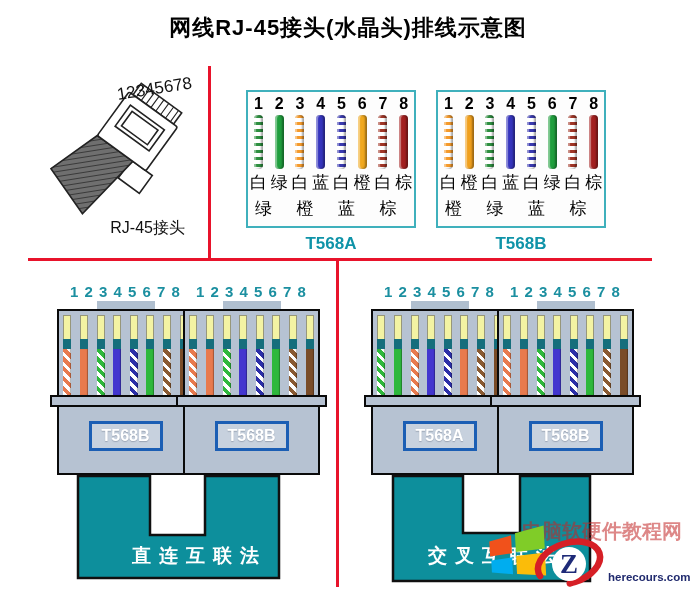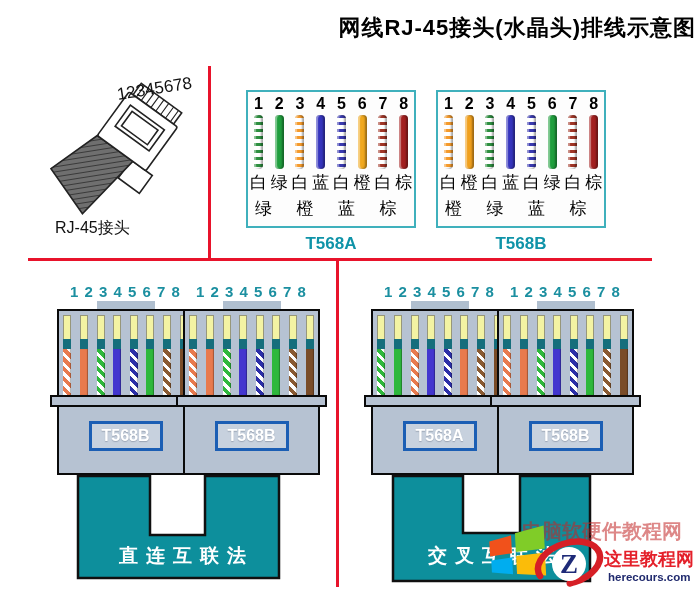--- a/index.html
+++ b/index.html
@@ -1,30 +1,30 @@
 <!DOCTYPE html>
 <html><head>
 <meta charset="utf-8">
 <style>
   * { margin:0; padding:0; box-sizing:border-box; }
   body { font-family:"Liberation Sans","DejaVu Sans",sans-serif; background:#ffffff; }
   .page { position:relative; width:696px; height:590px; background:#fff; overflow:hidden; }
 
-  .title { position:absolute; top:13px; left:0; width:100%; text-align:right;
+  .title { position:absolute; top:13px; left:0; width:100%; text-align:center;
            font-size:22px; font-weight:bold; color:#000; letter-spacing:1px; }
 
   
   .rline { position:absolute; background:#e8132b; }
   .rl-v1 { left:208px; top:66px; width:3px; height:194px; }
   .rl-h  { left:28px;  top:258px; width:624px; height:3px; }
   .rl-v2 { left:336px; top:261px; width:3px; height:326px; }
 
   
   .rj45-fig { position:absolute; left:30px; top:74px; width:178px; height:170px; }
-  .rj45-caption { position:absolute; left:55px; top:218px; width:130px; text-align:left;
+  .rj45-caption { position:absolute; left:55px; top:218px; width:130px; text-align:right;
                   font-size:16px; color:#111; }
 
   
   .std-panel { position:absolute; top:90px; width:170px; }
   .std-a { left:246px; } .std-b { left:436px; }
   .std-box { width:170px; height:138px; border:2px solid #3fb0bc; background:#fdfdfd; padding-top:2px; }
   .std-nums, .std-wires, .std-lrow { display:grid; grid-template-columns:repeat(8,1fr); justify-items:center; }
   .std-num { font-size:16px; font-weight:bold; color:#000; line-height:20px; }
   .std-wires { height:56px; align-items:center; }
   .wire-top { width:9px; height:54px; border-radius:4px;
@@ -50,21 +50,21 @@
             display:flex; justify-content:center; align-items:center; }
   .label-box { width:74px; height:30px; margin-top:-8px; background:#c7d1de; border:3px solid #1b5eb4;
                text-align:center; line-height:24px; font-size:16px; font-weight:bold; color:#ffffff;
                text-shadow:0 1px 1px rgba(90,100,120,.4); }
 
   .u-svg { position:absolute; }
   .u-left  { left:74px;  top:473px; }
   .u-right { left:389px; top:473px; }
   .u-caption { position:absolute; text-align:center; color:#ffffff; font-size:19px; font-weight:bold;
                letter-spacing:8px; text-indent:8px; z-index:5; }
-  .uc-left  { left:78px;  top:543px; width:209px; }
+  .uc-left  { left:91px;  top:543px; width:209px; }
   .uc-right { left:389px; top:543px; width:205px; }
 
   
   .wm-faded { position:absolute; left:522px; top:518px; font-size:20px; font-weight:bold;
               color:#c22626; opacity:.55; white-space:nowrap; z-index:40; }
   .wm-win { position:absolute; left:488px; top:524px; z-index:42; }
   .wm-swoosh { position:absolute; left:530px; top:534px; z-index:43; }
   .wm-name { position:absolute; left:604px; top:547px; font-size:18px; font-weight:bold;
              color:#e4202a; white-space:nowrap; z-index:44; }
   .wm-url { position:absolute; left:608px; top:571px; font-size:11.5px; font-weight:bold;
@@ -412,16 +412,15 @@
       <polygon points="28,9 57,3 57,26 28,28" fill="#80cc28"></polygon>
       <polygon points="3,35 24,33 24,50 3,47" fill="#00adef"></polygon>
       <polygon points="28,32 57,30 57,53 28,50" fill="#fbbc09"></polygon>
     </g>
   </svg>
   <svg class="wm-swoosh" width="78" height="58" viewBox="0 0 78 58">
     <ellipse cx="39" cy="29" rx="32" ry="20" transform="rotate(-18 39 29)" fill="none" stroke="#d61f26" stroke-width="6.5" stroke-linecap="round" stroke-dasharray="135 32" stroke-dashoffset="88"></ellipse>
     <circle cx="39" cy="30" r="17" fill="#ffffff"></circle>
     <text x="39" y="39" text-anchor="middle" font-family="Liberation Serif, DejaVu Serif, serif" font-size="27" font-weight="bold" fill="#1e2a78">Z</text>
   </svg>
-  <div class="wm-name">这里教程网</div>
   <div class="wm-url">herecours.com</div>
 
 </div>
 
 </body></html>

